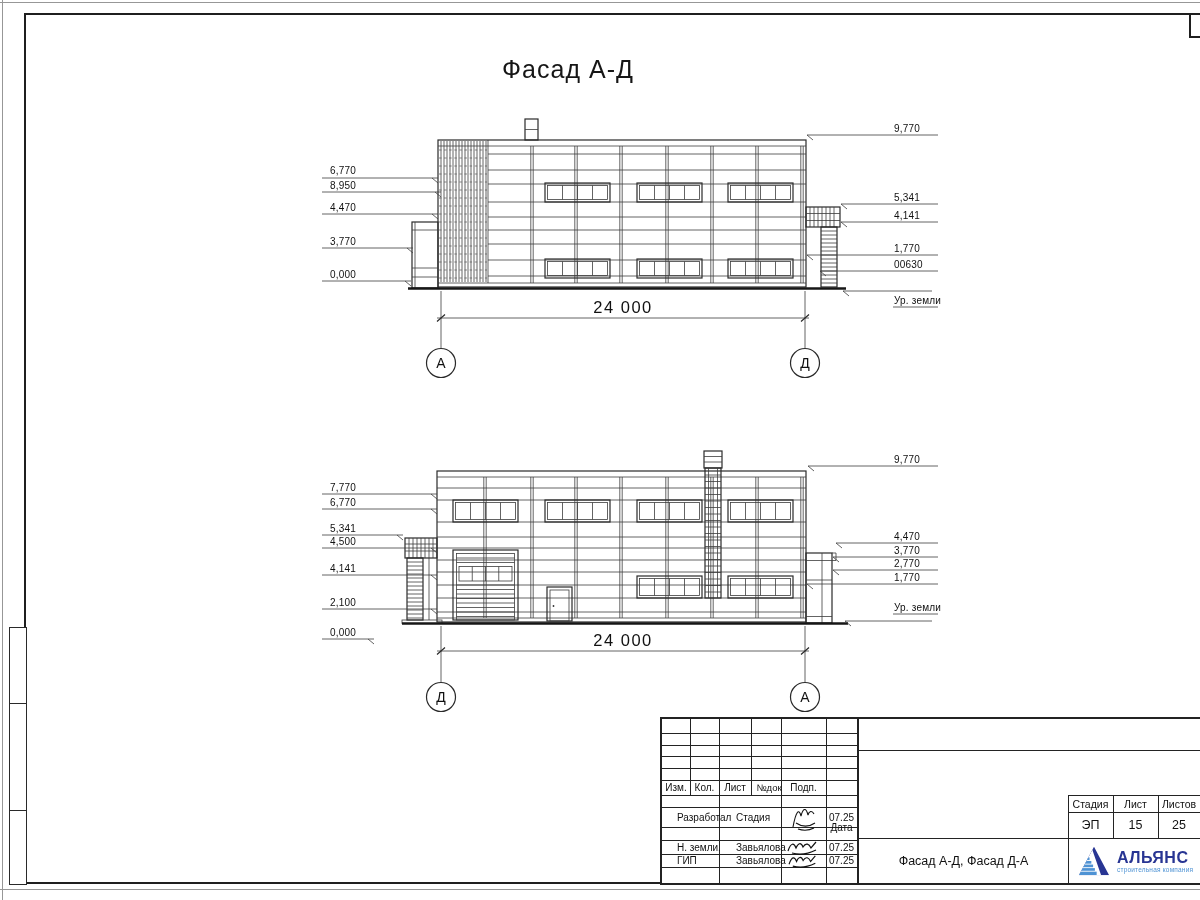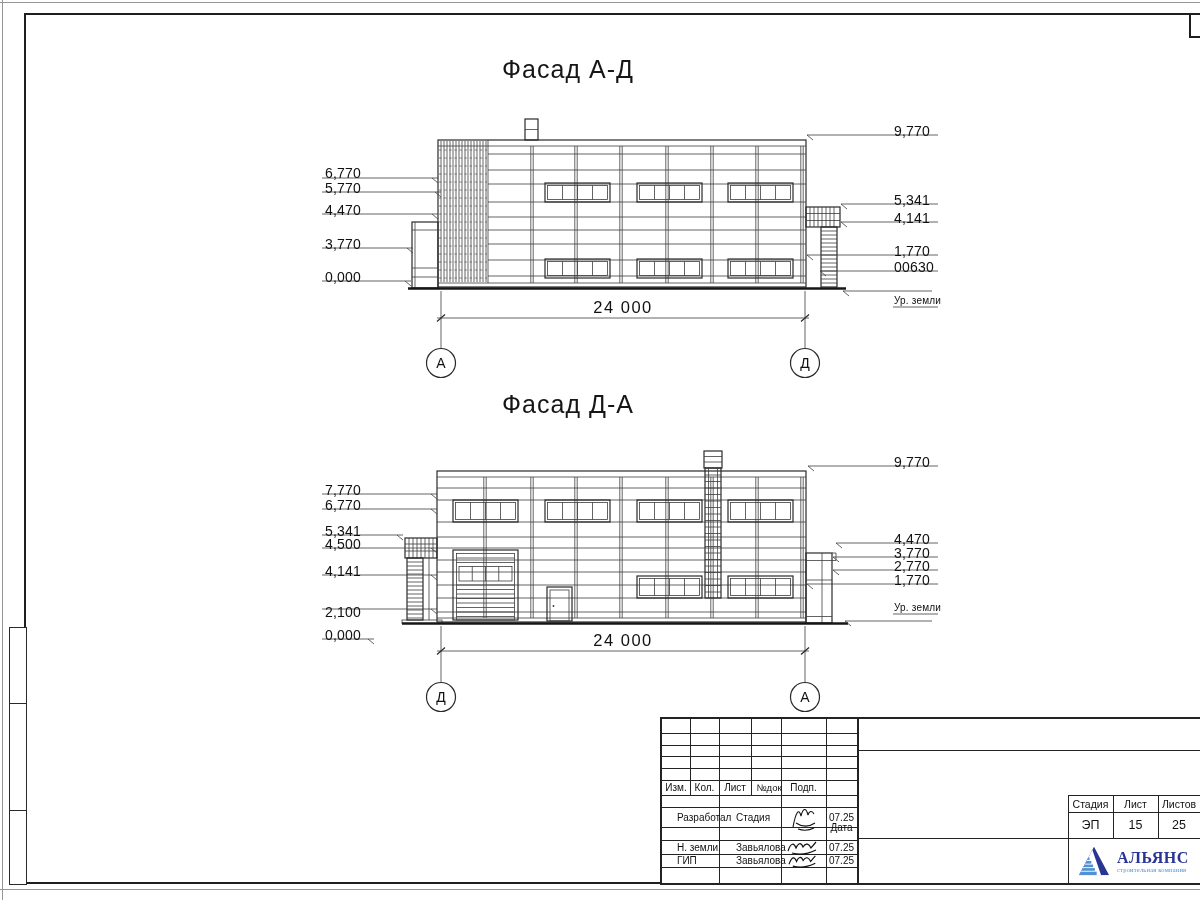--- a/index.html
+++ b/index.html
@@ -3,21 +3,21 @@
 <meta charset="utf-8">
 <style>
   html,body{margin:0;padding:0;background:#fff;}
   .sheet{position:relative;width:1200px;height:900px;background:#fff;overflow:hidden;
          font-family:"Liberation Sans",sans-serif;color:#1a1a1a;}
   
   .edge{position:absolute;background:#979797;}
   
   .frame{position:absolute;background:#1f1f1f;}
   
-  .lbl{position:absolute;font-size:14px;letter-spacing:.2px;white-space:nowrap;color:#111;}
+  .lbl{position:absolute;font-size:10px;letter-spacing:.2px;white-space:nowrap;color:#111;}
   .lbl.c{width:46px;text-align:center;}
   .title{position:absolute;width:220px;text-align:center;font-size:25px;letter-spacing:1px;color:#161616;}
   .dim{position:absolute;width:140px;text-align:center;font-size:16.5px;letter-spacing:1.5px;color:#111;}
   .axis{position:absolute;width:28px;height:28px;display:flex;align-items:center;justify-content:center;
         font-size:14px;color:#111;}
   svg.linework{position:absolute;left:0;top:0;}
   .thin{stroke:#3c3c3c;stroke-width:.8;fill:none;}
   .med{stroke:#2a2a2a;stroke-width:1.2;fill:none;}
   .thick{stroke:#161616;stroke-width:2.6;fill:none;}
   .dash{stroke:#555;stroke-width:.7;fill:none;stroke-dasharray:2.5 2.6;}
@@ -155,41 +155,40 @@
       <path class="thin" d="M808,466l6,5 M836,543l6,5 M833,557l6,5 M833,570l6,5 M807,584l6,5 M845,621l6,5"></path>
       <path class="thin" d="M441,626V682 M805,626V682 M437,651H809"></path>
       <path class="med" d="M437,654.5l8,-7 M801,654.5l8,-7"></path>
       <circle class="med" cx="441" cy="697" r="14.5" fill="#fff"></circle>
       <circle class="med" cx="805" cy="697" r="14.5" fill="#fff"></circle>
     </g>
   </svg>
 
   <div class="title" style="left:458px;top:55px;">Фасад А-Д</div>
   <div class="lbl c" style="left:320px;top:165px;">6,770</div>
-  <div class="lbl c" style="left:320px;top:180px;">5,770</div>
+  <div class="lbl c" style="left:320px;top:180px;">8,950</div>
   <div class="lbl c" style="left:320px;top:202px;">4,470</div>
   <div class="lbl c" style="left:320px;top:236px;">3,770</div>
   <div class="lbl c" style="left:320px;top:269px;">0,000</div>
   <div class="lbl" style="left:894px;top:123px;">9,770</div>
   <div class="lbl" style="left:894px;top:192px;">5,341</div>
   <div class="lbl" style="left:894px;top:210px;">4,141</div>
   <div class="lbl" style="left:894px;top:243px;">1,770</div>
   <div class="lbl" style="left:894px;top:259px;">00630</div>
   <div class="lbl" style="left:894px;top:295px;font-size:10px;">Ур. земли</div>
   <div class="dim" style="left:553px;top:298px;">24 000</div>
   <div class="axis" style="left:427px;top:349px;">А</div>
   <div class="axis" style="left:791px;top:349px;">Д</div>
 
-  <div class="title" style="left:458px;top:390px;">Фасад Д-А</div>
   <div class="lbl c" style="left:320px;top:482px;">7,770</div>
   <div class="lbl c" style="left:320px;top:497px;">6,770</div>
   <div class="lbl c" style="left:320px;top:523px;">5,341</div>
   <div class="lbl c" style="left:320px;top:536px;">4,500</div>
   <div class="lbl c" style="left:320px;top:563px;">4,141</div>
-  <div class="lbl c" style="left:320px;top:597px;margin-top:7px;">2,100</div>
+  <div class="lbl c" style="left:320px;top:597px;">2,100</div>
   <div class="lbl c" style="left:320px;top:627px;">0,000</div>
   <div class="lbl" style="left:894px;top:454px;">9,770</div>
   <div class="lbl" style="left:894px;top:531px;">4,470</div>
   <div class="lbl" style="left:894px;top:545px;">3,770</div>
   <div class="lbl" style="left:894px;top:558px;">2,770</div>
   <div class="lbl" style="left:894px;top:572px;">1,770</div>
   <div class="lbl" style="left:894px;top:602px;font-size:10px;">Ур. земли</div>
   <div class="dim" style="left:553px;top:631px;">24 000</div>
   <div class="axis" style="left:427px;top:683px;">Д</div>
   <div class="axis" style="left:791px;top:683px;">А</div>
@@ -251,22 +250,23 @@
       <path d="M4,12 C7,3 10,4 12,9 C14,4 17,3 19,8 C22,3 25,5 27,9 L32,3 M8,14 C15,16 24,15 32,11" stroke="#111" stroke-width="1.2" fill="none"></path>
     </svg>
 
     <div class="cell" style="left:408px;top:78px;width:45px;height:17px;font-size:10.5px;">Стадия</div>
     <div class="cell" style="left:453px;top:78px;width:45px;height:17px;font-size:10.5px;">Лист</div>
     <div class="cell" style="left:498px;top:78px;width:42px;height:17px;font-size:10.5px;">Листов</div>
     <div class="cell" style="left:408px;top:95px;width:45px;height:26px;font-size:12.5px;">ЭП</div>
     <div class="cell" style="left:453px;top:95px;width:45px;height:26px;font-size:12.5px;">15</div>
     <div class="cell" style="left:498px;top:95px;width:42px;height:26px;font-size:12.5px;">25</div>
 
-
-    <div class="logo-wrap" style="left:418px;top:127px;width:120px;height:34px;font-family:Liberation Serif, serif;">
+    <div class="cell" style="left:199px;top:121px;width:209px;height:45px;font-size:12.5px;">Фасад А-Д, Фасад Д-А</div>
+
+    <div class="logo-wrap" style="left:418px;top:127px;width:120px;height:34px;">
       <svg width="32" height="32" viewBox="0 0 36 36">
         <defs>
             <clipPath id="lt">
               <path d="M18,2 L35,34 L1,34 Z"></path>
             </clipPath>
           </defs>
         <g clip-path="url(#lt)">
           <rect x="0" y="0" width="36" height="36" fill="#283593"></rect>
           <path d="M16,5 L26,34 L1,34 Z" fill="#ffffff"></path>
           <g fill="#4f93d4">

